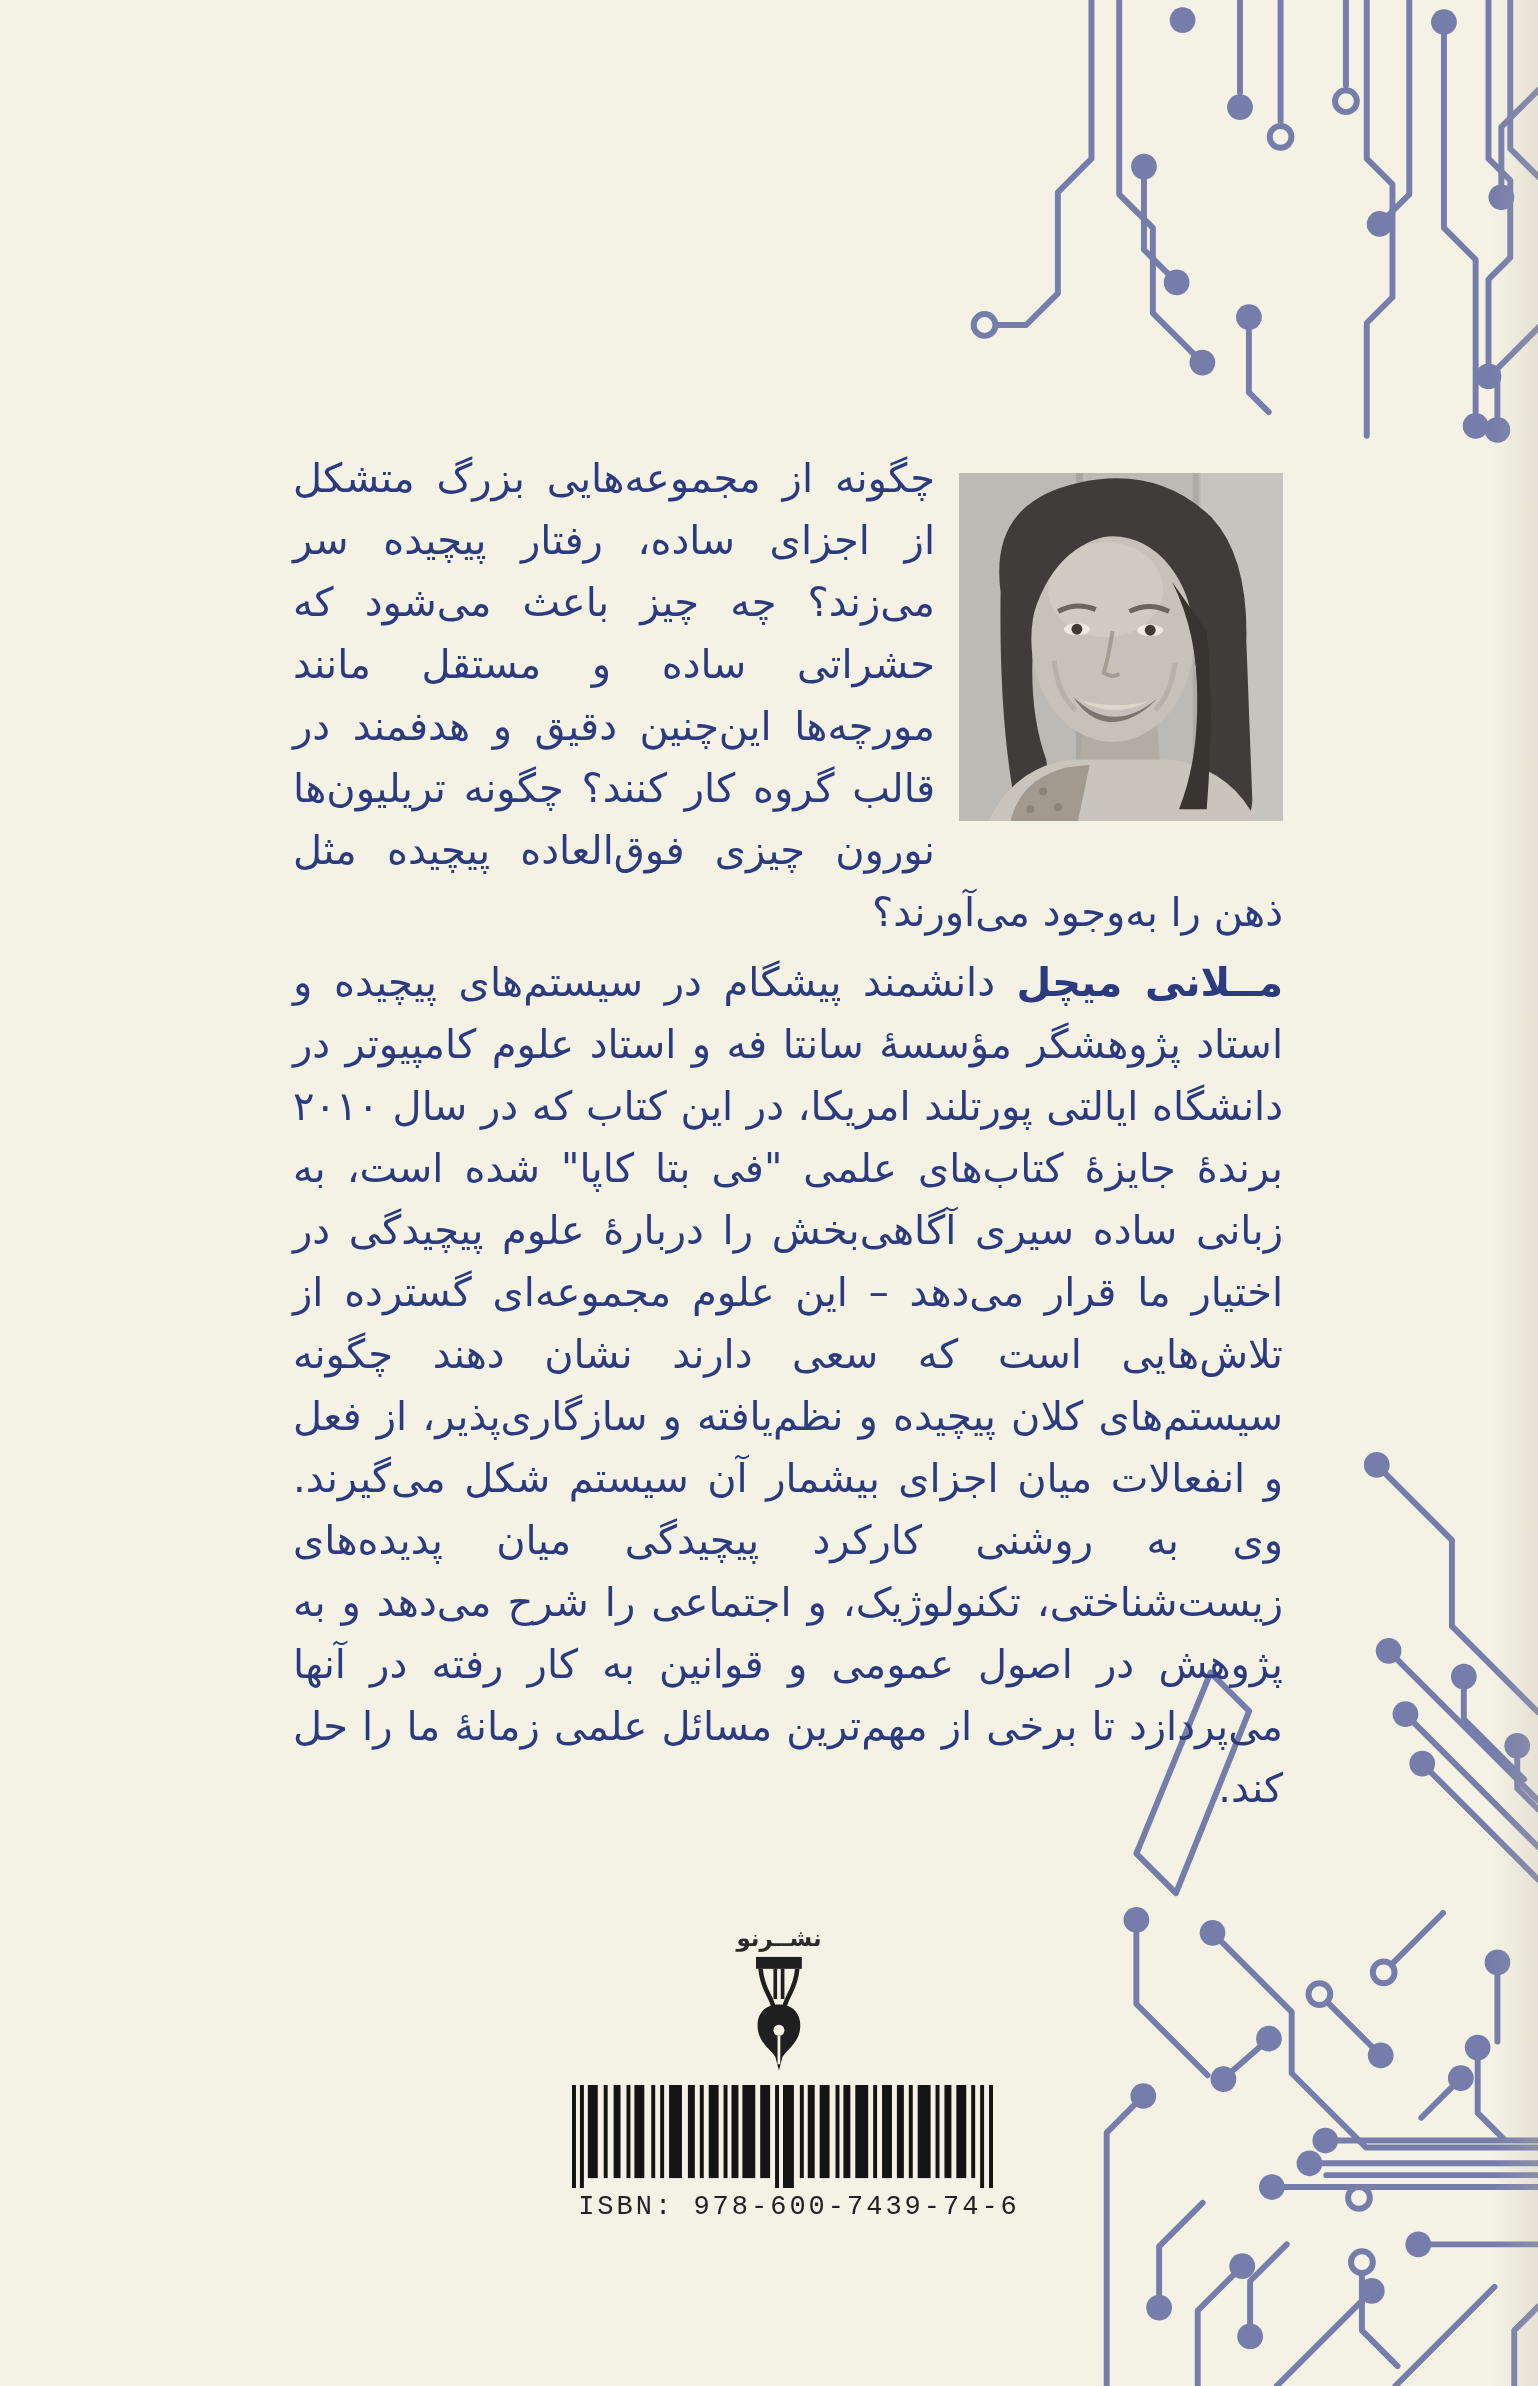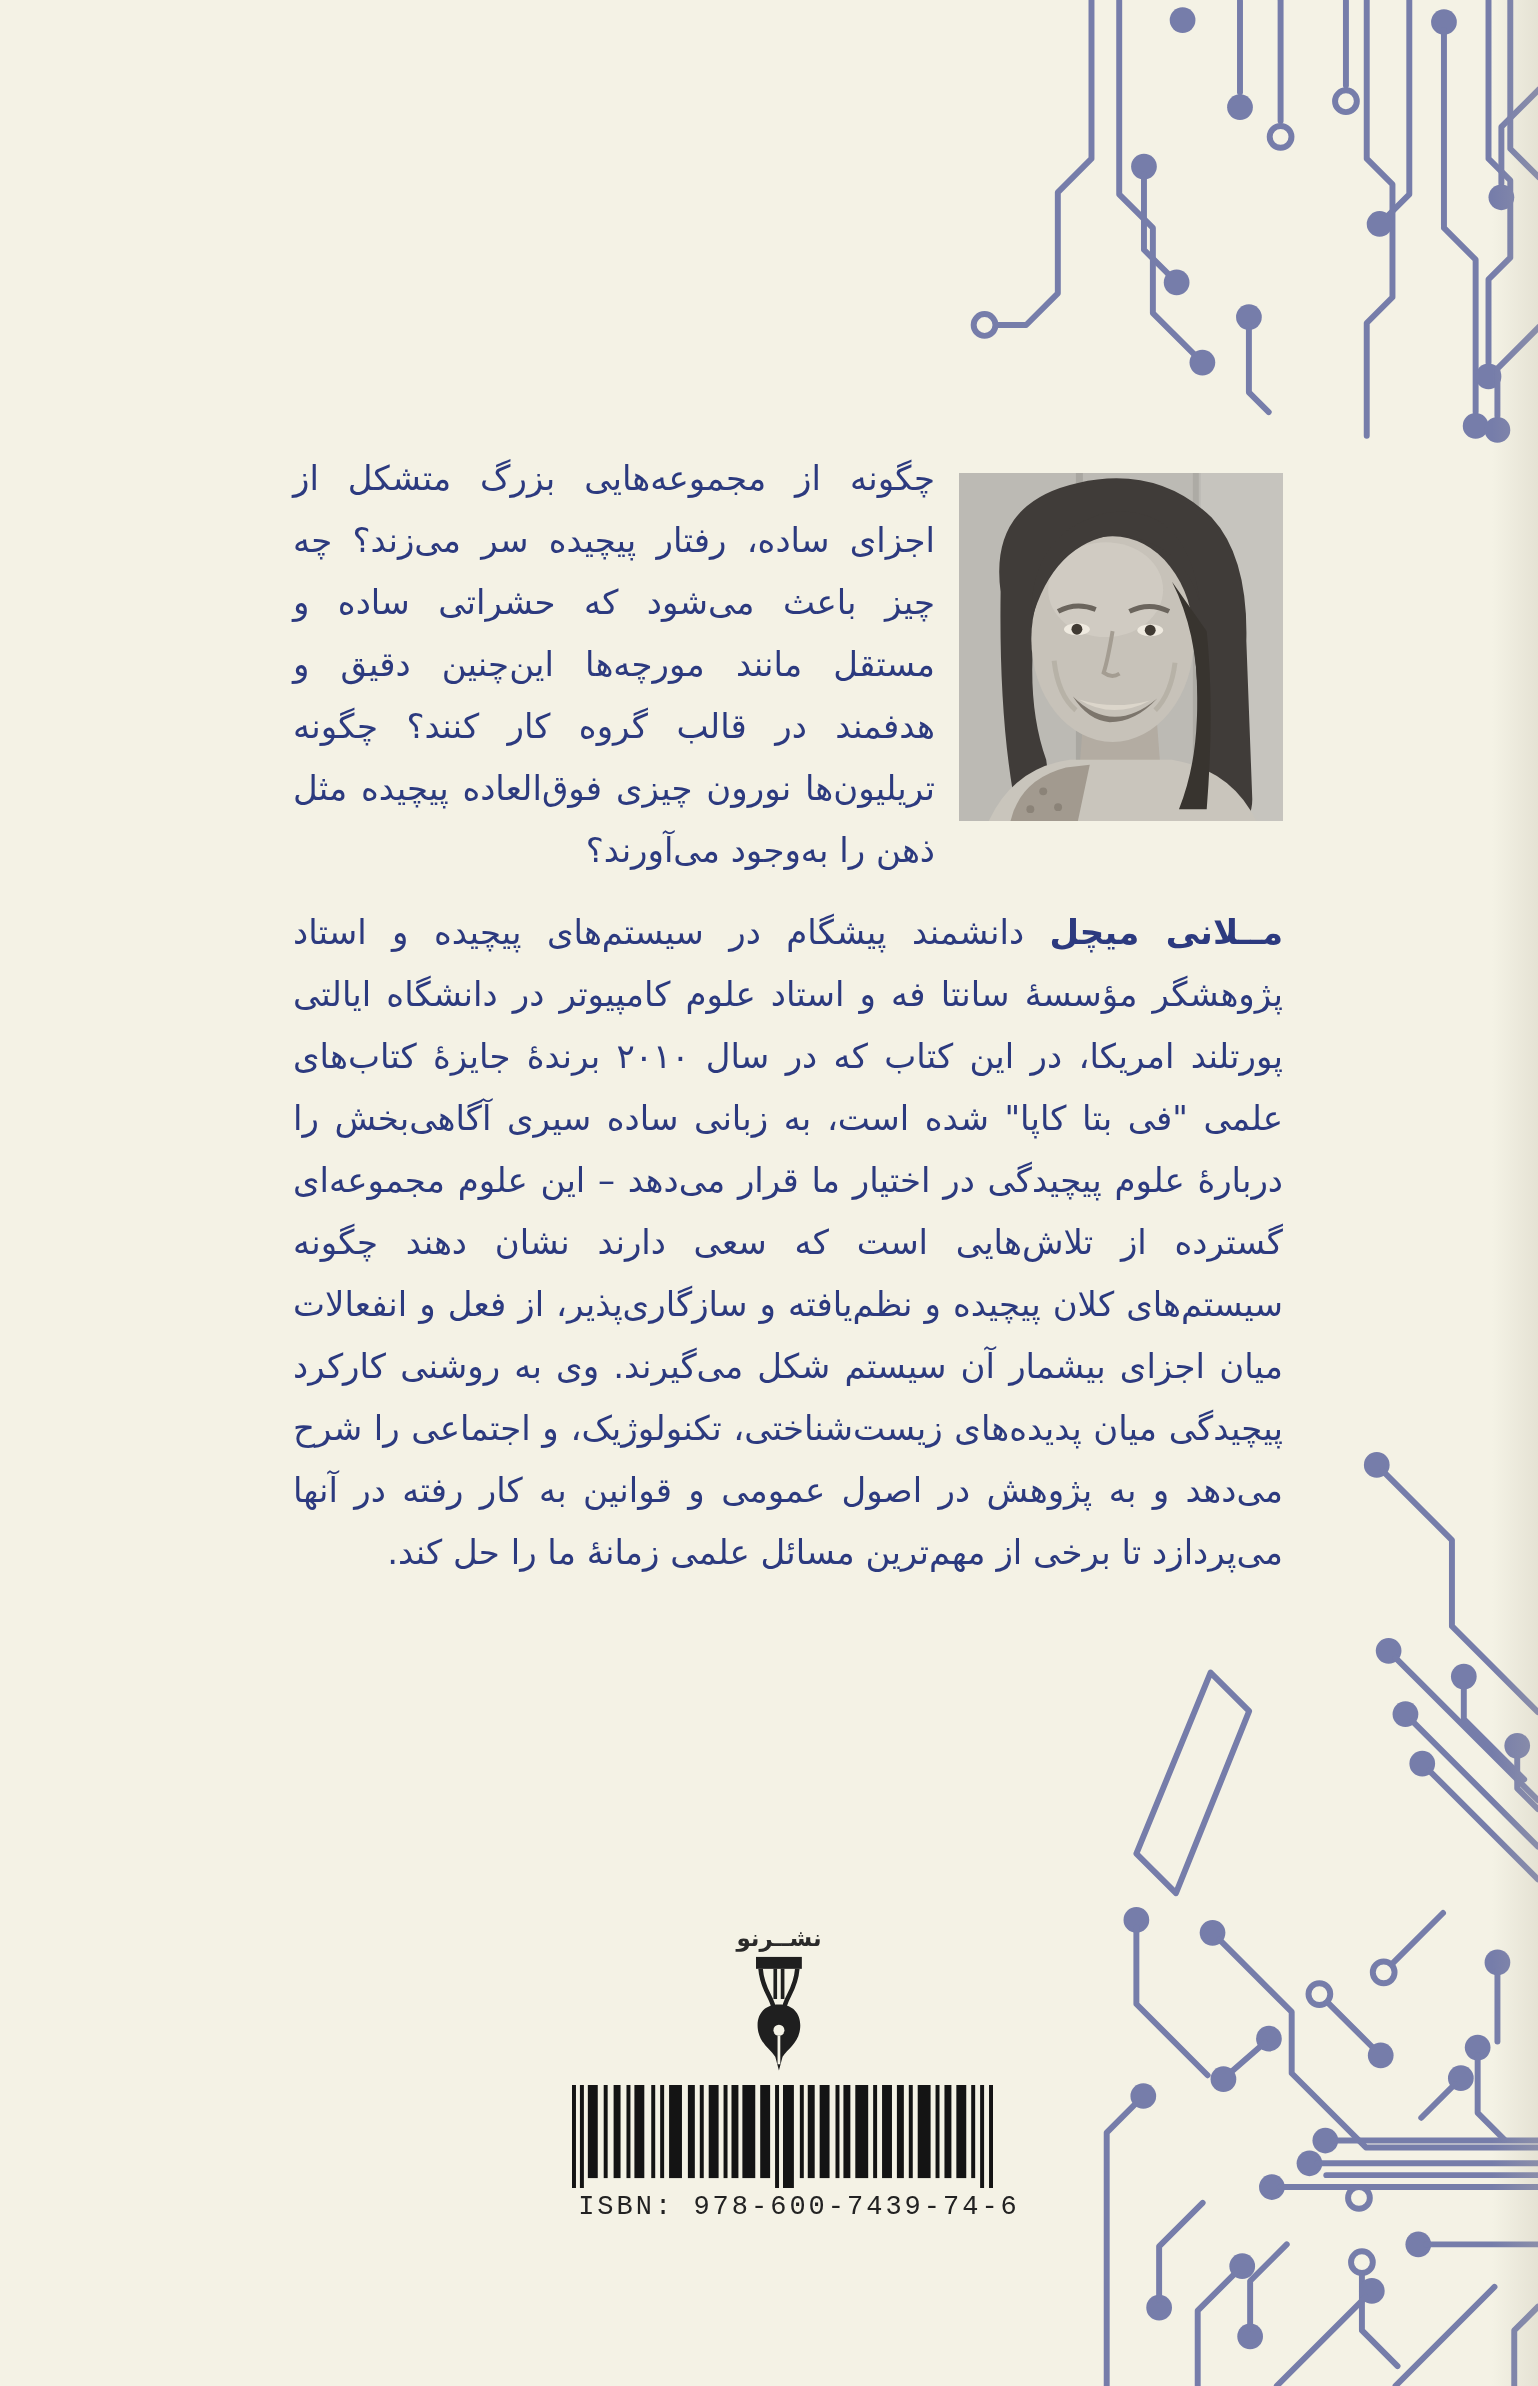--- a/index.html
+++ b/index.html
@@ -17,25 +17,25 @@
     pointer-events:none;
   }
   .circuit{position:absolute;}
   .circuit-top{top:0;left:941px;width:598px;height:446px;}
   .circuit-bottom{top:1440px;left:1079px;width:459px;height:946px;}
 
   .blurb{
     position:absolute;top:447px;left:293px;width:990px;
     direction:rtl;text-align:justify;
     color:#2c3a7f;
-    font-size:34px;line-height:62px;
+    font-size:40px;line-height:62px;
     letter-spacing:0;
   }
   .blurb p{margin:0;}
-  .blurb .p2{margin-top:20px;}
+  .blurb .p2{margin-top:8px;}
   .blurb strong{font-weight:bold;}
   .author-photo{
     float:right;
     width:324px;height:348px;
     margin:26px 0 12px 24px;
     display:block;
   }
   .author-photo svg{display:block;width:100%;height:100%;}
 
   .publisher{

